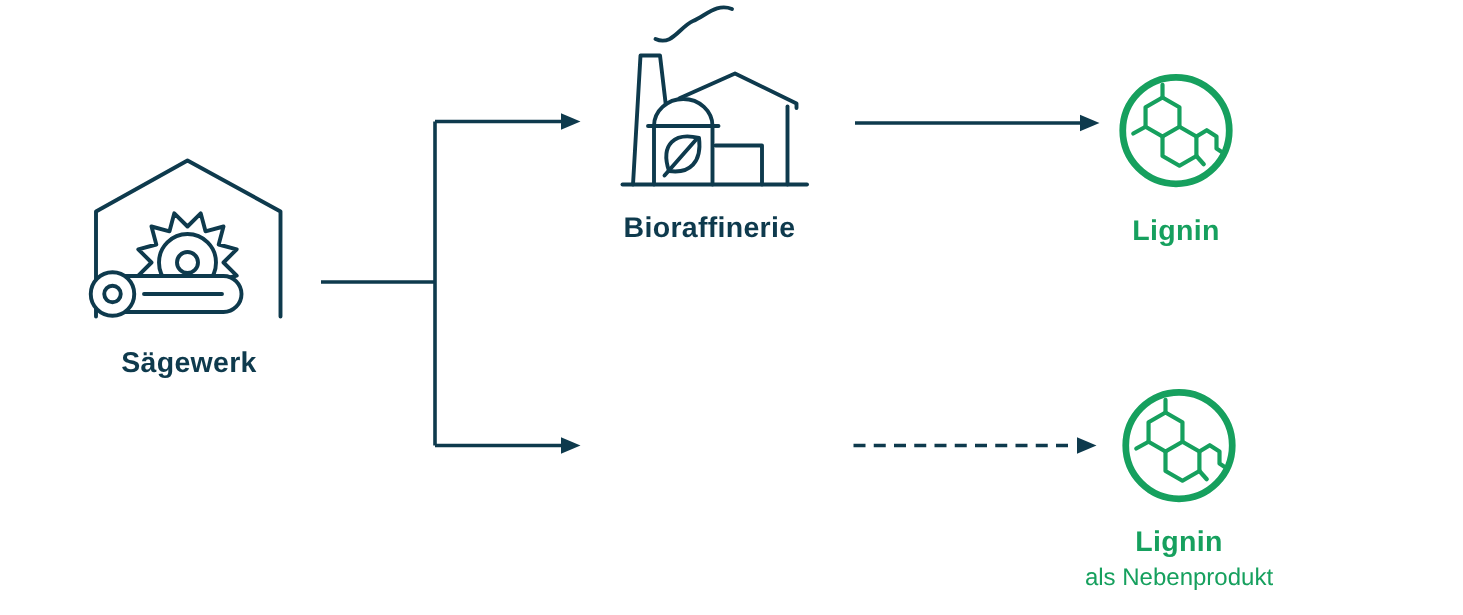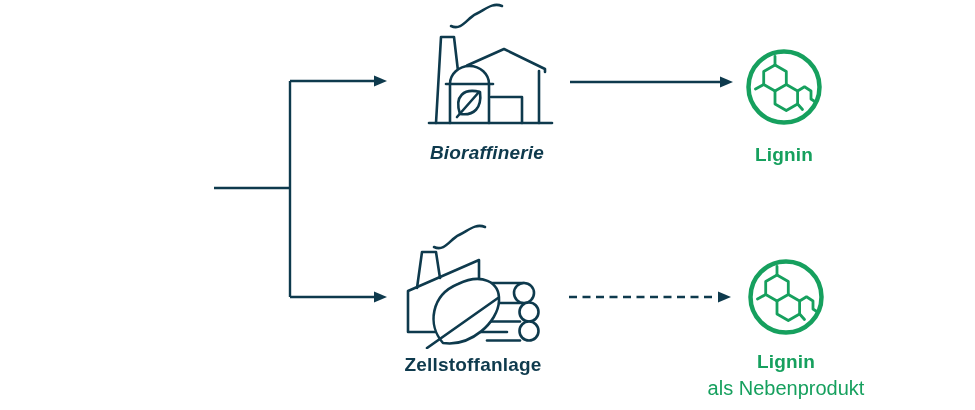--- a/index.html
+++ b/index.html
@@ -5,24 +5,24 @@
   :root { --ink:#0e3a4d; --green:#16a05e; --bg:#ffffff; }
   html,body{margin:0;padding:0;background:var(--bg);}
   #diagram{
     position:relative;width:975px;height:410px;background:var(--bg);
     font-family:"Liberation Sans","DejaVu Sans",sans-serif;overflow:hidden;
   }
   .node{position:absolute;text-align:center;}
   .node svg{display:block;margin:0 auto;}
   .lbl{font-weight:700;font-size:19px;color:var(--ink);letter-spacing:.2px;line-height:1.1;}
   .lbl.green{color:var(--green);text-align:center;}
-  .sub{font-weight:400;font-size:20px;color:var(--green);margin-top:4px;line-height:1.1;}
+  .sub{font-weight:400;font-size:16px;color:var(--green);margin-top:4px;line-height:1.1;}
   #node-sawmill{left:50px;top:96px;width:152px;}
   #node-sawmill .lbl{margin-top:17px;}
-  #node-bio{left:412px;top:2px;width:150px;font-style:italic;}
+  #node-bio{left:398px;top:2px;width:150px;}
   #node-bio .lbl{margin-top:16px;}
   #node-pulp{left:398px;top:221px;width:150px;}
   #node-pulp .lbl{margin-top:6px;}
   #node-lignin-top{left:714px;top:45px;width:140px;}
   #node-lignin-top .lbl{margin-top:16px;}
   #node-lignin-bottom{left:706px;top:255px;width:160px;}
   #node-lignin-bottom .lbl{margin-top:13px;}
   #connectors{position:absolute;left:0;top:0;}
   .ink{stroke:var(--ink);fill:none;stroke-width:2.6;stroke-linecap:round;stroke-linejoin:round;}
   .ink.thin{stroke-width:2.4;stroke-linecap:butt;}
@@ -51,20 +51,37 @@
     <g>
       <path class="ink thin" d="M570,82 H720"></path>
       <polygon class="ahead" points="720,76.5 733,82 720,87.5"></polygon>
     </g>
     <g>
       <path class="ink thin" stroke-dasharray="8 5.5" d="M569,297 H717"></path>
       <polygon class="ahead" points="718,291.5 731,297 718,302.5"></polygon>
     </g>
   </svg>
 
+  <div class="node" id="node-sawmill">
+    <svg width="140" height="120" viewBox="0 0 140 120">
+      <path class="ink" d="M8,115 V45 L69,11 L131,45 V115"></path>
+      <g>
+        <path class="ink" d="M93,79 L101.8,87.8 L89.8,91 L93,103 L81,99.8 L77.8,111.8 L69,103 L60.2,111.8 L57,99.8 L45,103 L48.2,91 L36.2,87.8 L45,79 L36.2,70.2 L48.2,67 L45,55 L57,58.2 L60.2,46.2 L69,55 L77.8,46.2 L81,58.2 L93,55 L89.8,67 L101.8,70.2 Z"></path>
+        <circle class="ink" cx="69" cy="79" r="19"></circle>
+      </g>
+      <g>
+        <rect class="ink wfill" x="11" y="88" width="94" height="24" rx="12"></rect>
+        <circle class="ink wfill" cx="19" cy="100" r="14.5"></circle>
+        <circle class="ink" cx="19" cy="100" r="5.5"></circle>
+        <path class="ink" d="M40,100 H92"></path>
+      </g>
+      <circle class="ink" cx="69" cy="79" r="7"></circle>
+    </svg>
+    <div class="lbl">Sägewerk</div>
+  </div>
 
   <div class="node" id="node-bio">
     <svg width="135" height="125" viewBox="0 0 135 125">
       <path class="ink" d="M31,24 C42,29 47,16 56,12 S72,0 82,4"></path>
       <path class="ink" d="M16,121 L21,35 H34 L38,69"></path>
       <g>
         <path class="ink" d="M47,63.5 L84,47 L125,67 V70"></path>
         <path class="ink" d="M119,69 V121"></path>
         <path class="ink" d="M71,95 H102 V121"></path>
       </g>
@@ -88,40 +105,20 @@
         <path d="M44.3,39.5 L55.6,46 L55.6,59 L44.3,65.5 L33,59 L33,46"></path>
         <path d="M33,20 V11.5"></path>
         <path d="M21.7,39.5 L13.5,44"></path>
         <path d="M55.6,46 L62.5,41.8 L69,46 L69,54 L73.5,57"></path>
         <path d="M55.6,59 L60.5,64.5"></path>
       </g>
     </svg>
     <div class="lbl green">Lignin</div>
   </div>
 
-  <div class="node" id="node-pulp">
-    <svg width="140" height="128" viewBox="0 0 140 128">
-      <path class="ink" d="M31,26 C42,31 47,18 56,14 S72,2 82,6"></path>
-      <path class="ink" d="M14,67 L19,31 L33,31 L37,57"></path>
-      <path class="ink" d="M76,62 V39 L5,70 V111 H104"></path>
-      <g>
-        <path class="ink" d="M72,62 H121 M72,82 H121"></path>
-        <circle class="ink wfill" cx="121" cy="72" r="10"></circle>
-        <path class="ink" d="M88,100.5 H117"></path>
-        <circle class="ink wfill" cx="126" cy="91" r="9.5"></circle>
-        <path class="ink" d="M84,119.5 H117"></path>
-        <circle class="ink wfill" cx="126" cy="110" r="9.5"></circle>
-      </g>
-      <g>
-        <path class="ink wfill" d="M40,122 C24,104 28,74 55,63 C78,52 97,60 96,80 C95,101 68,126 40,122 Z"></path>
-        <path class="ink" d="M24,127 L95,77"></path>
-      </g>
-    </svg>
-    <div class="lbl">Zellstoffanlage</div>
-  </div>
 
   <div class="node" id="node-lignin-bottom">
     <svg width="84" height="84" viewBox="0 0 84 84">
       <circle class="gstroke" cx="42" cy="42" r="35.5" stroke-width="4.5"></circle>
       <g class="gstroke" stroke-width="2.8">
         <path d="M33,20 L44.3,26.5 L44.3,39.5 L33,46 L21.7,39.5 L21.7,26.5 Z"></path>
         <path d="M44.3,39.5 L55.6,46 L55.6,59 L44.3,65.5 L33,59 L33,46"></path>
         <path d="M33,20 V11.5"></path>
         <path d="M21.7,39.5 L13.5,44"></path>
         <path d="M55.6,46 L62.5,41.8 L69,46 L69,54 L73.5,57"></path>

